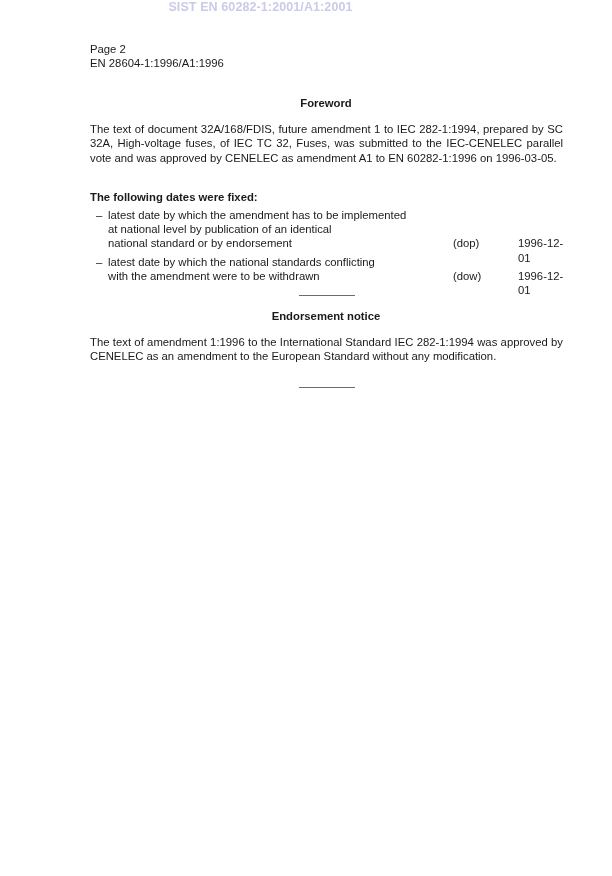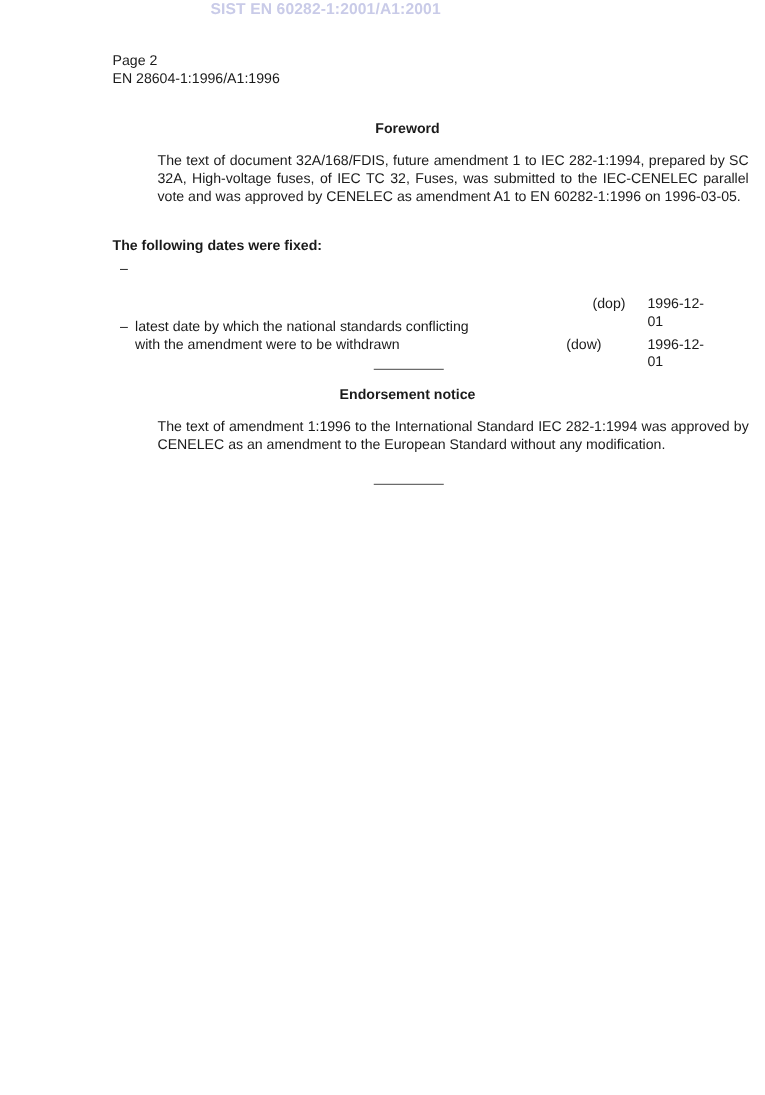--- a/index.html
+++ b/index.html
@@ -38,39 +38,44 @@
 
 <div class="watermark">SIST EN 60282-1:2001/A1:2001</div>
 
 <div class="page-head">
   <div>Page 2</div>
   <div>EN 28604-1:1996/A1:1996</div>
 </div>
 
 <div class="heading" style="top:96px;">Foreword</div>
 
-<div class="para" style="top:122px;margin-left:36px;">The text of document 32A/168/FDIS, future amendment 1 to IEC 282-1:1994, prepared by SC 32A, High-voltage fuses, of IEC TC 32, Fuses, was submitted to the IEC-CENELEC parallel vote and was approved by CENELEC as amendment A1 to EN 60282-1:1996 on 1996-03-05.</div>
+<div class="para" style="top:122px;">The text of document 32A/168/FDIS, future amendment 1 to IEC 282-1:1994, prepared by SC 32A, High-voltage fuses, of IEC TC 32, Fuses, was submitted to the IEC-CENELEC parallel vote and was approved by CENELEC as amendment A1 to EN 60282-1:1996 on 1996-03-05.</div>
 
 <div class="intro" style="top:190px;font-weight:bold;">The following dates were fixed:</div>
 
 <div class="item" style="top:208px; height:44px;">
   <span class="dash">–</span>
-  <span class="abbr" style="top:28.4px;margin-left:21px;">(dop)</span>
+  <div class="text">
+    <div>latest date by which the amendment has to be implemented</div>
+    <div>at national level by publication of an identical</div>
+    <div>national standard or by endorsement</div>
+  </div>
+  <span class="abbr" style="top:28.4px;">(dop)</span>
   <span class="date" style="top:28.4px;">1996-12-01</span>
 </div>
 
 <div class="item" style="top:255px; height:30px;">
   <span class="dash">–</span>
   <div class="text">
     <div>latest date by which the national standards conflicting</div>
     <div>with the amendment were to be withdrawn</div>
   </div>
   <span class="abbr" style="top:14.2px;">(dow)</span>
   <span class="date" style="top:14.2px;">1996-12-01</span>
 </div>
 
 <div class="divider" style="top:295px;"></div>
 
 <div class="heading" style="top:309px;">Endorsement notice</div>
 
-<div class="para" style="top:335px;margin-left:36px;">The text of amendment 1:1996 to the International Standard IEC 282-1:1994 was approved by CENELEC as an amendment to the European Standard without any modification.</div>
+<div class="para" style="top:335px;">The text of amendment 1:1996 to the International Standard IEC 282-1:1994 was approved by CENELEC as an amendment to the European Standard without any modification.</div>
 
 <div class="divider" style="top:387px;"></div>
 
 </body></html>

